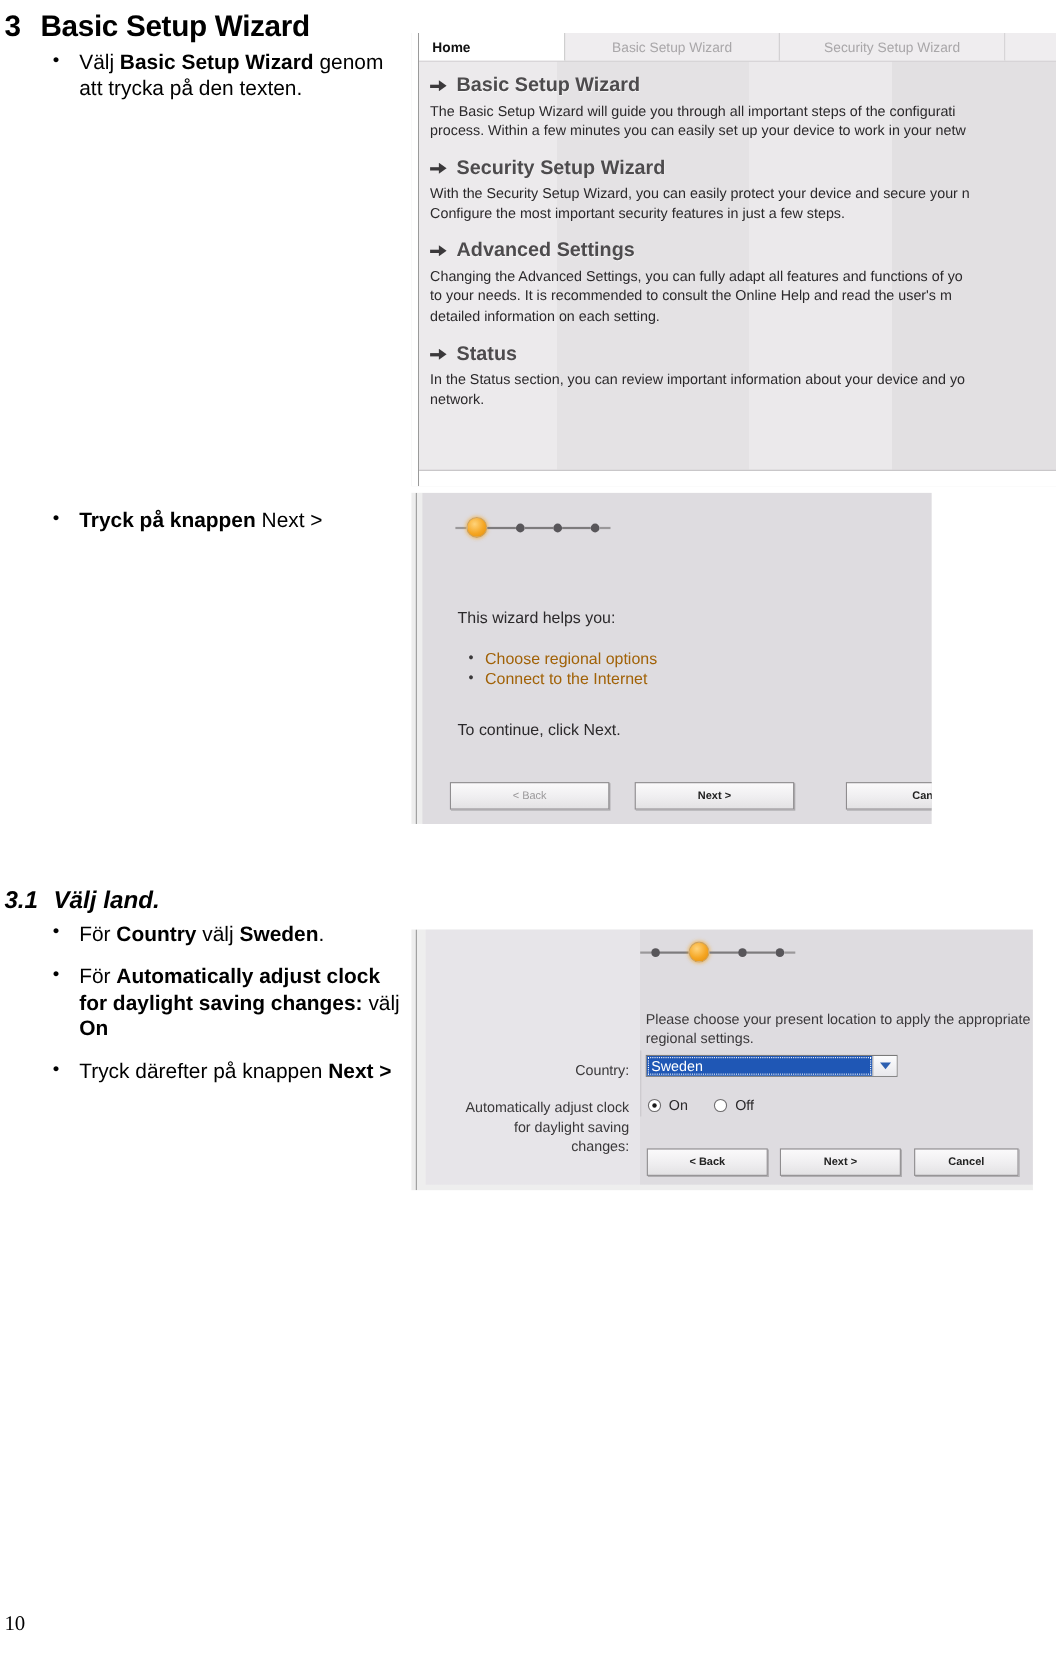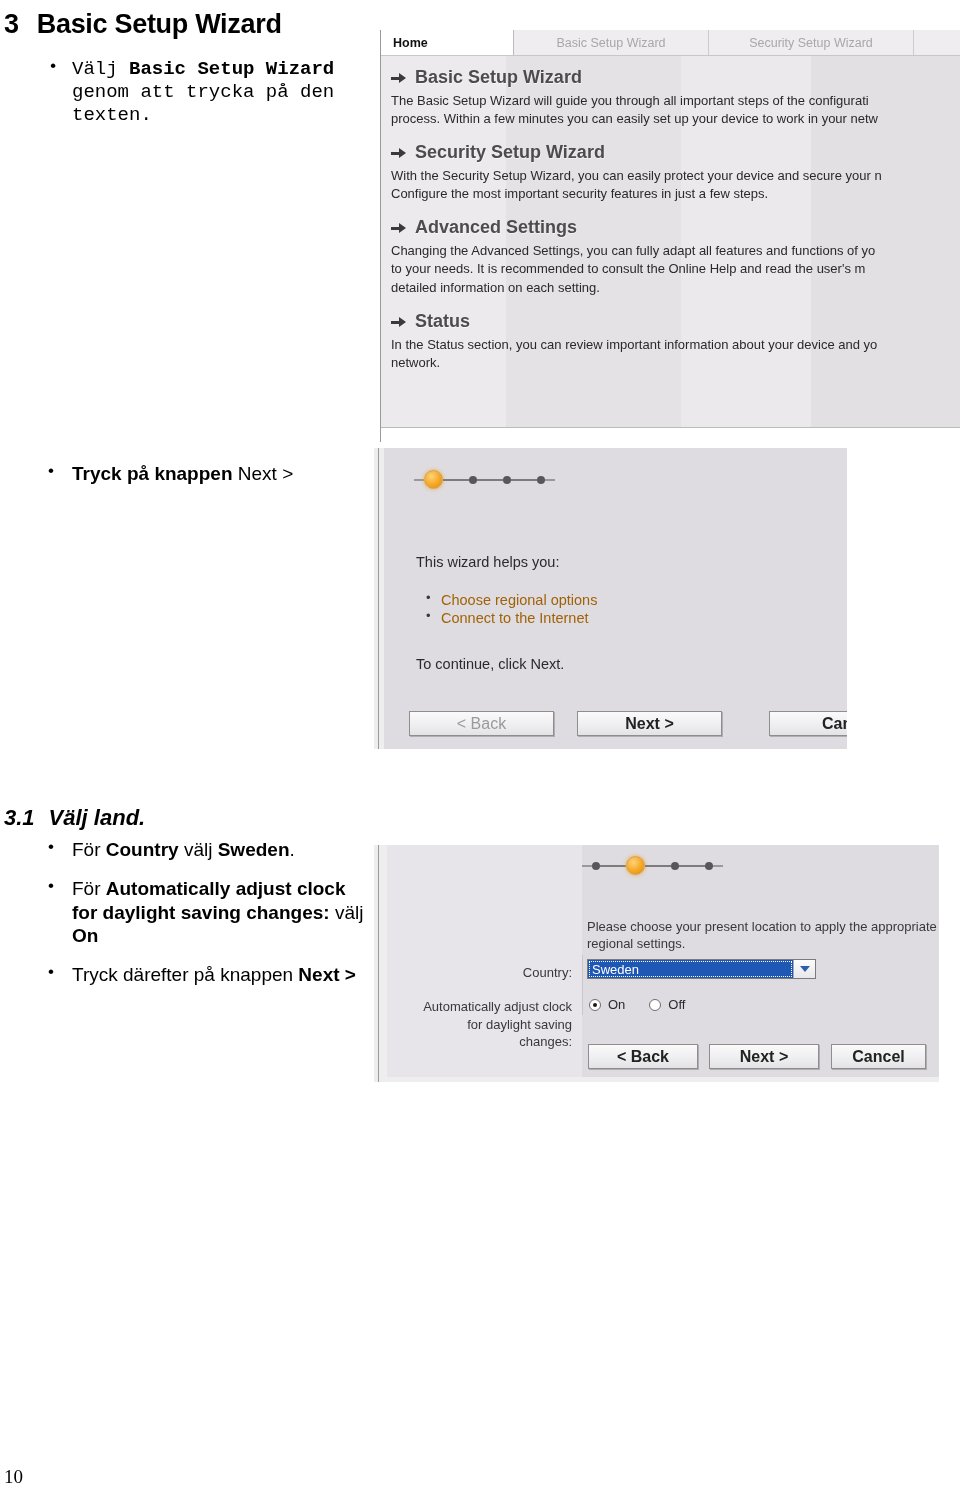--- a/index.html
+++ b/index.html
@@ -59,21 +59,21 @@
   ul.bullets li::before {
     content: "\2022";
     position: absolute;
     left: 48px;
     top: -1px;
     font-size: 17px;
   }
   .b { font-weight: bold; }
 
   .block-1 { position:absolute; left:0; top:8px; width:372px; }
-  .block-1 ul { margin-top: 18px; font-family: Liberation Mono, monospace; }
+  .block-1 ul { margin-top: 6px; }
 
   .block-2 { position:absolute; left:0; top:462px; width:372px; }
   .block-3 { position:absolute; left:0; top:805px; width:372px; }
   .block-3 ul { margin-top: 8px; }
   .block-3 ul li { margin-bottom: 16px; }
 
   .pagenum {
     position: absolute;
     left: 4px;
     top: 1466px;
@@ -257,21 +257,21 @@
     position: absolute;
     left: 0; top: -2px;
     font-size: 13px;
     color: #3b393b;
   }
   .btn {
     display: inline-flex;
     align-items: center;
     justify-content: center;
     height: 25px;
-    font-size: 16px;
+    font-size: 10px;
     color: #222;
     background: linear-gradient(to bottom, #fbfafb 0%, #efeef0 55%, #e3e2e4 100%);
     border: 1px solid #8f8d8f;
     box-shadow: 1px 1px 0 0 rgba(120,118,120,0.45);
     box-sizing: border-box;
   }
   .btn.disabled { color: #9b999b; }
   .btn.strong { font-weight: bold; }
 
   

